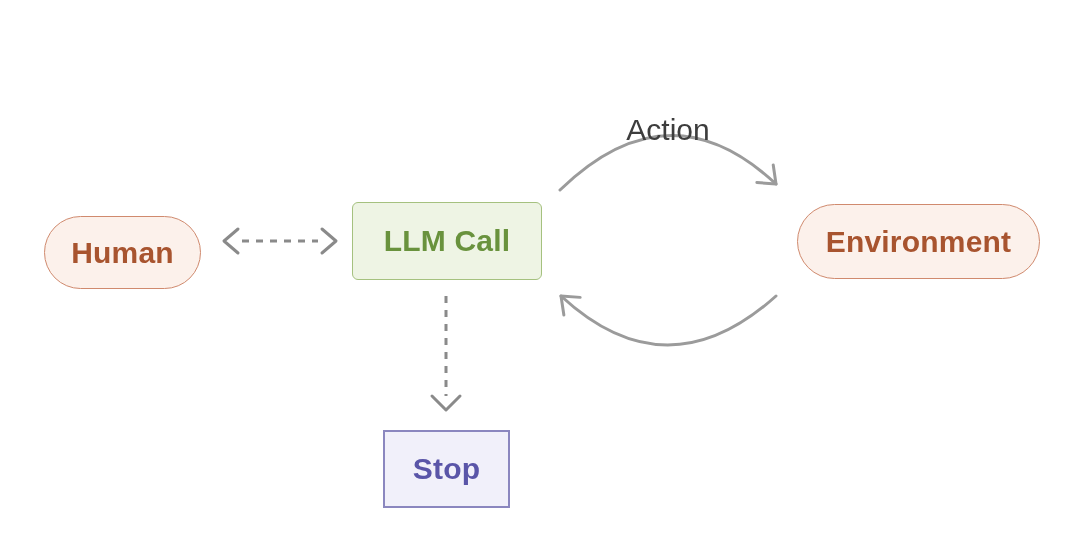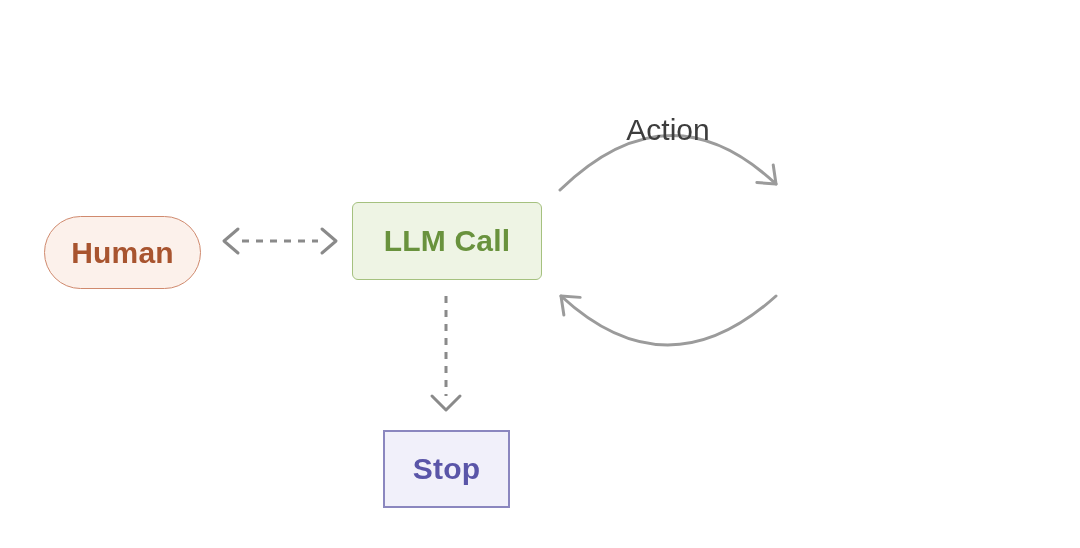--- a/index.html
+++ b/index.html
@@ -133,20 +133,23 @@
   </svg>
 
   <div class="node node-pill node-human">
     <span>Human</span>
   </div>
 
   <div class="node node-llm">
     <span>LLM Call</span>
   </div>
 
+  <div class="node node-pill node-environment">
+    <span>Environment</span>
+  </div>
 
   <div class="node node-stop">
     <span>Stop</span>
   </div>
 
   <div class="edge-label action-label">Action</div>
 
 
 </div>
 

